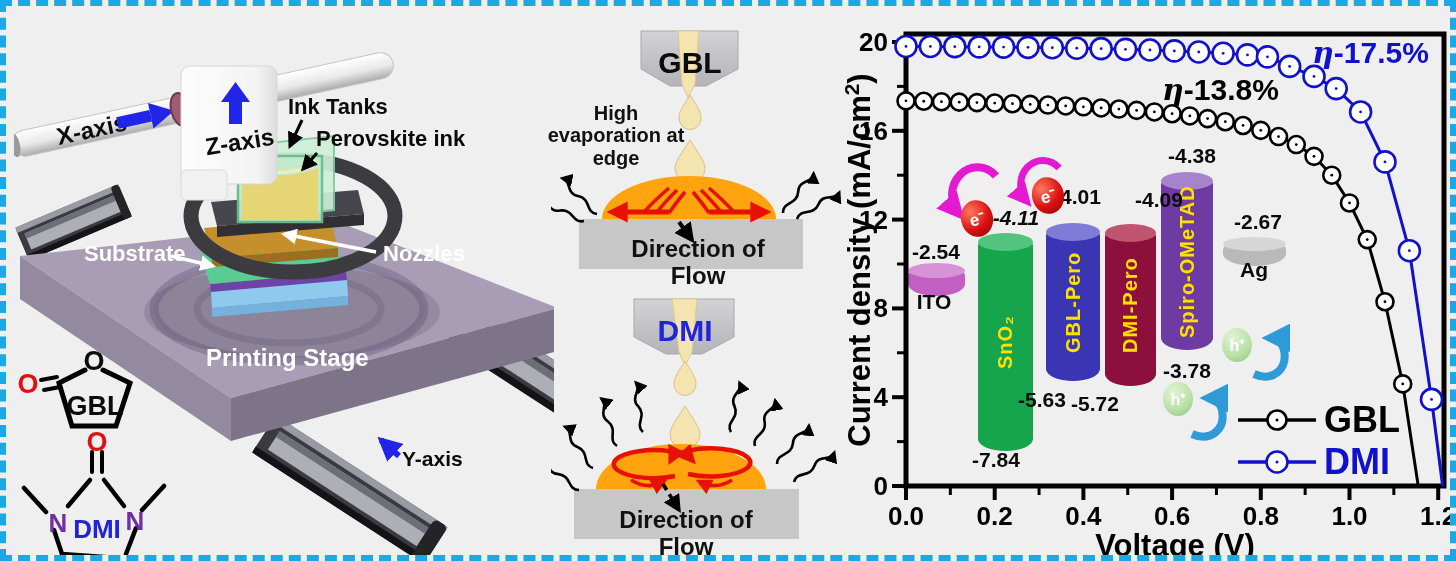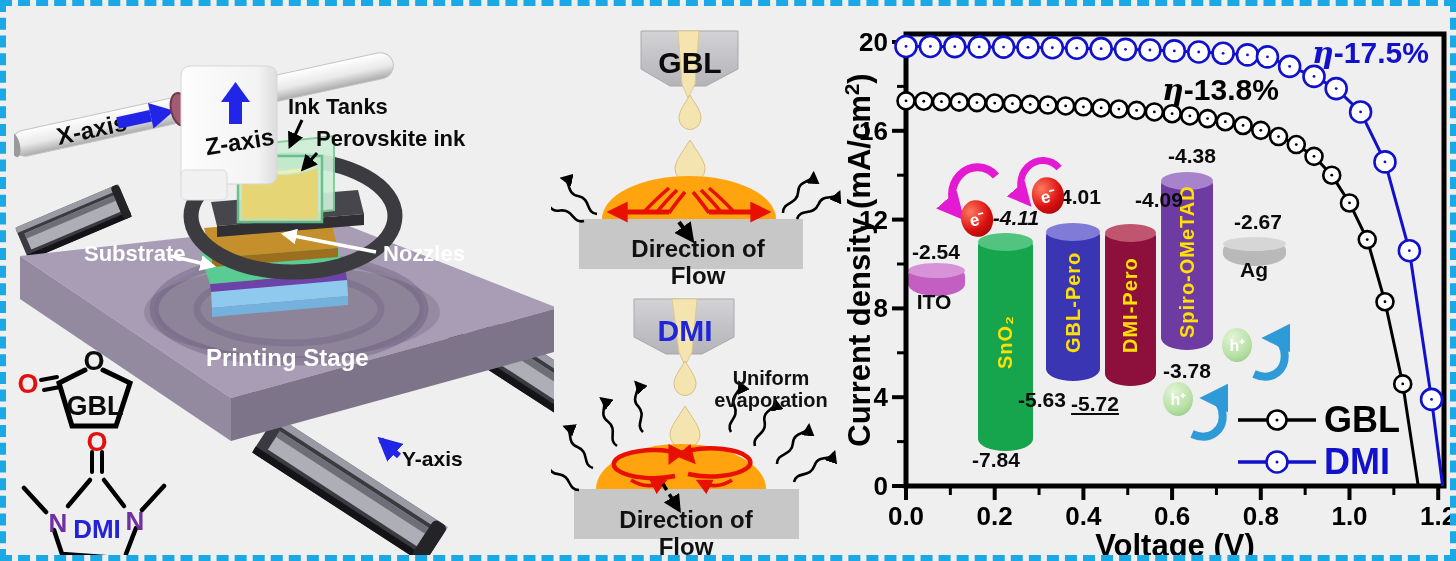--- a/index.html
+++ b/index.html
@@ -236,22 +236,22 @@
         <use href="#wavy" transform="translate(66,430) rotate(-16)"></use>
         <use href="#wavy" transform="translate(92,416) rotate(-6)"></use>
         <use href="#wavy" transform="translate(180,416) rotate(12)"></use>
         <use href="#wavy" transform="translate(204,430) rotate(26)"></use>
         <use href="#wavy" transform="translate(226,448) rotate(42)"></use>
         <use href="#wavy" transform="translate(243,466) rotate(56)"></use>
         <line x1="112" y1="468" x2="128" y2="494" stroke="#000" stroke-width="3.6" stroke-dasharray="7,5" marker-end="url(#d-ahk)"></line>
       </g>
     </svg>
 
+    <div class="dtext" id="high-evap">High evaporation at edge</div>
     <div class="dtext flowl" id="gbl-flow">Direction of Flow</div>
-    <div class="dtext" id="uniform-evap">Uniform evaporation</div>
     <div class="dtext flowl" id="dmi-flow">Direction of Flow</div>
   </div>
 
   <div class="panel" id="chart-panel" style="left:838px;top:10px;width:614px;height:545px;">
 
     <div id="energy-layer">
 
       <div class="cyl" style="left:64px;top:248px;width:57px;height:32px;">
         <div class="bd" style="background:#c35ec3;"></div>
           <div class="cap" style="height:15px;background:#d892d8;"></div>
@@ -281,21 +281,21 @@
           <div class="cap" style="height:14px;background:#d6d6d6;"></div>
       </div>
 
       <div class="ev" style="left:92px;top:224px;">-2.54</div>
       <div class="ev" style="left:90px;top:274px;">ITO</div>
       <div class="ev" style="left:172px;top:190px;font-style:italic;">-4.11</div>
       <div class="ev" style="left:152px;top:432px;">-7.84</div>
       <div class="ev" style="left:233px;top:169px;">-4.01</div>
       <div class="ev" style="left:198px;top:372px;">-5.63</div>
       <div class="ev" style="left:289px;top:172px;margin-left:26px;">-4.09</div>
-      <div class="ev" style="left:251px;top:376px;text-decoration:underline;">-5.72</div>
+      <div class="ev" style="left:251px;top:376px;">-5.72</div>
       <div class="ev" style="left:348px;top:128px;">-4.38</div>
       <div class="ev" style="left:343px;top:343px;">-3.78</div>
       <div class="ev" style="left:414px;top:194px;">-2.67</div>
       <div class="ev" style="left:410px;top:242px;">Ag</div>
 
       <svg class="earrow" style="left:100px;top:144px;" width="58" height="64" viewBox="0 0 58 64">
         <defs>
             <marker id="em1" viewBox="0 0 10 10" refX="7" refY="5" markerWidth="3.4" markerHeight="3.4" orient="auto-start-reverse">
               <path d="M0,0L10,5L0,10z" fill="#e41ad2"></path>
             </marker>

